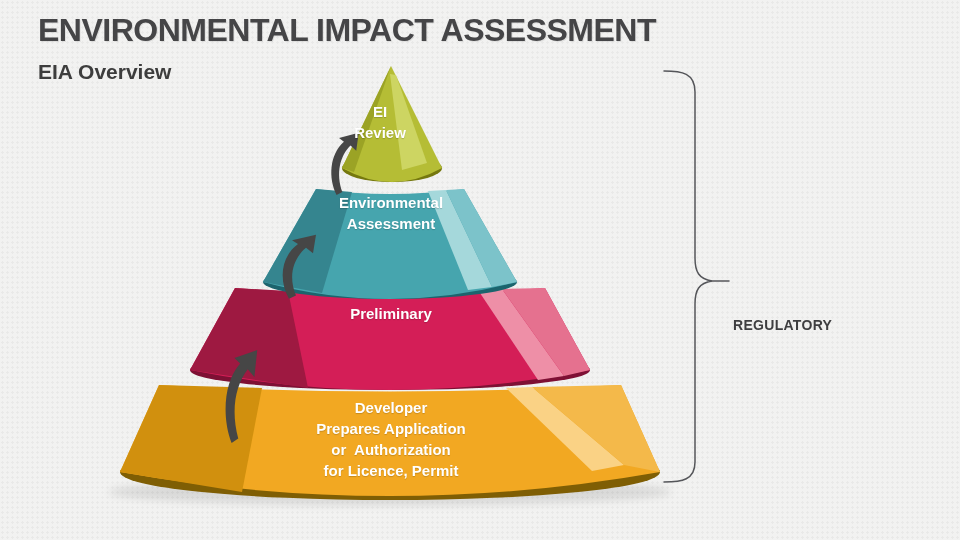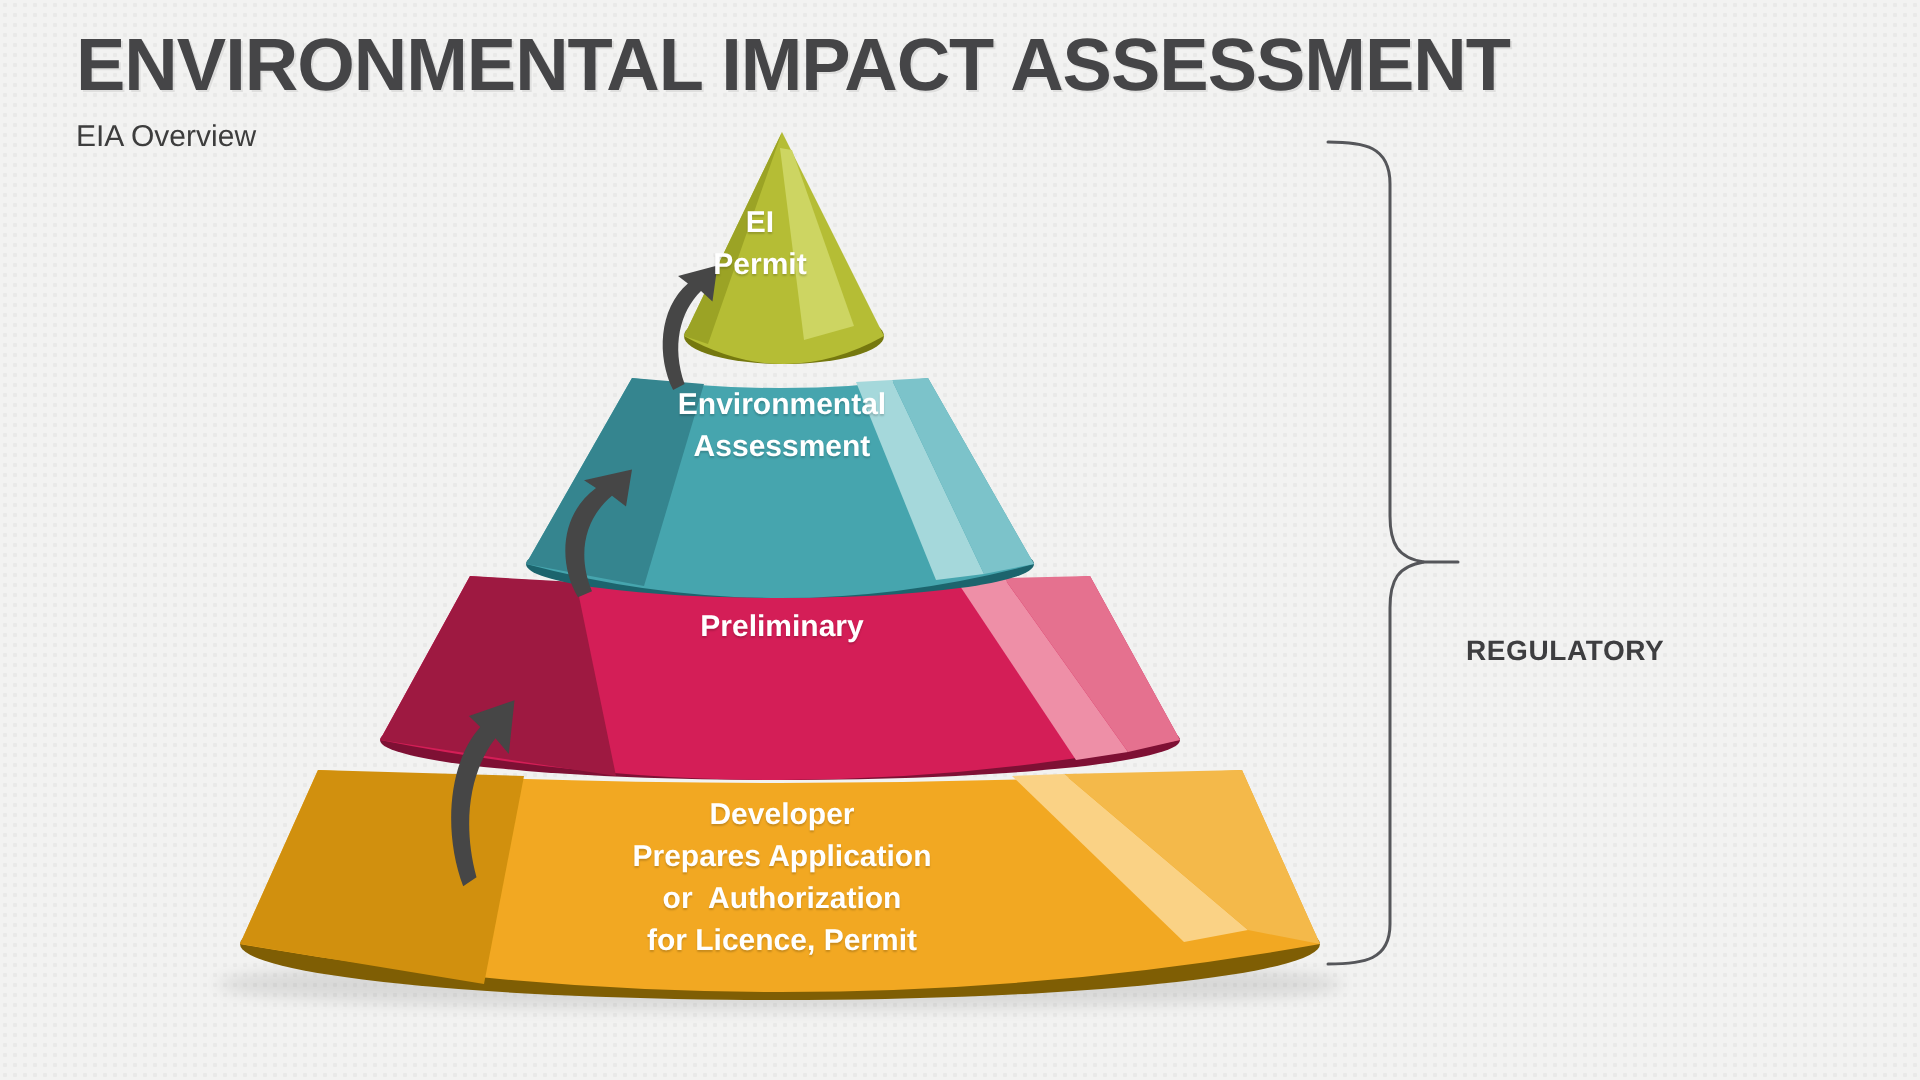--- a/index.html
+++ b/index.html
@@ -7,28 +7,28 @@
     position:relative;
     width:960px;height:540px;
     overflow:hidden;
     background-color:#f2f2f1;
     background-image:radial-gradient(rgba(0,0,0,0.04) 1px, transparent 1.2px);
     background-size:5px 5px;
     font-family:"Liberation Sans", sans-serif;
   }
   .title{
     position:absolute;left:38px;top:12px;margin:0;
-    font-size:37px;font-weight:bold;letter-spacing:-0.5px;
+    font-size:32px;font-weight:bold;letter-spacing:-0.5px;
     color:#454547;
     text-shadow:1px 1px 0 rgba(0,0,0,0.08);
     white-space:pre;
   }
   .subtitle{
     position:absolute;left:38px;top:60px;
-    font-size:15px;font-weight:400;color:#3d3d3d;white-space:pre;
+    font-size:21px;font-weight:700;color:#3d3d3d;white-space:pre;
   }
   .diagram-svg{position:absolute;left:0;top:0;}
   .tier-label{
     position:absolute;
     text-align:center;
     color:#ffffff;
     font-size:15px;font-weight:bold;line-height:21px;
     text-shadow:0 1px 1px rgba(0,0,0,0.18);
   }
   .tier-line{display:block;white-space:pre;}
@@ -93,21 +93,21 @@
     </g>
 
     <g fill="none" stroke-width="1.5" stroke-linecap="round" stroke="#55565a">
       <path d="M664,71 C682,71 695,73 695,92 L695,258 C695,272 699,279 712,281 C699,283 695,290 695,304 L695,462 C695,480 682,482 664,482"></path>
       <path d="M712,281 L729,281"></path>
     </g>
   </svg>
 
   <div class="tier-label" style="left:310px;top:101px;width:140px;">
     <span class="tier-line">EI</span>
-    <span class="tier-line">Permit</span>
+    <span class="tier-line">Review</span>
   </div>
 
   <div class="tier-label" style="left:291px;top:192px;width:200px;">
     <span class="tier-line">Environmental</span>
     <span class="tier-line">Assessment</span>
   </div>
 
   <div class="tier-label" style="left:291px;top:303px;width:200px;">
     <span class="tier-line">Preliminary</span>
   </div>

